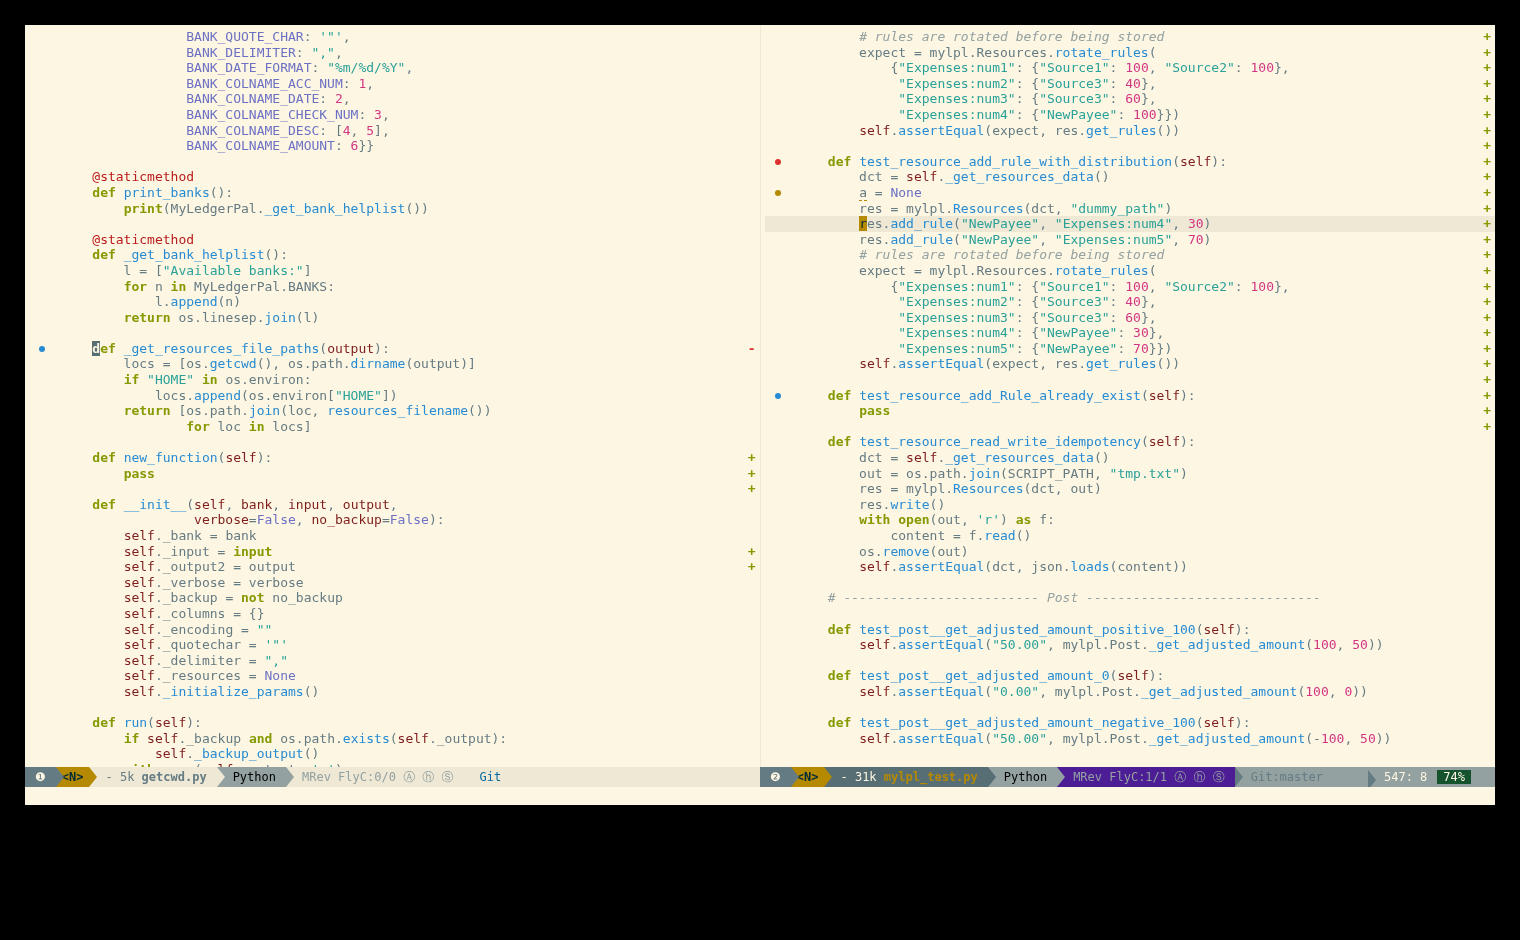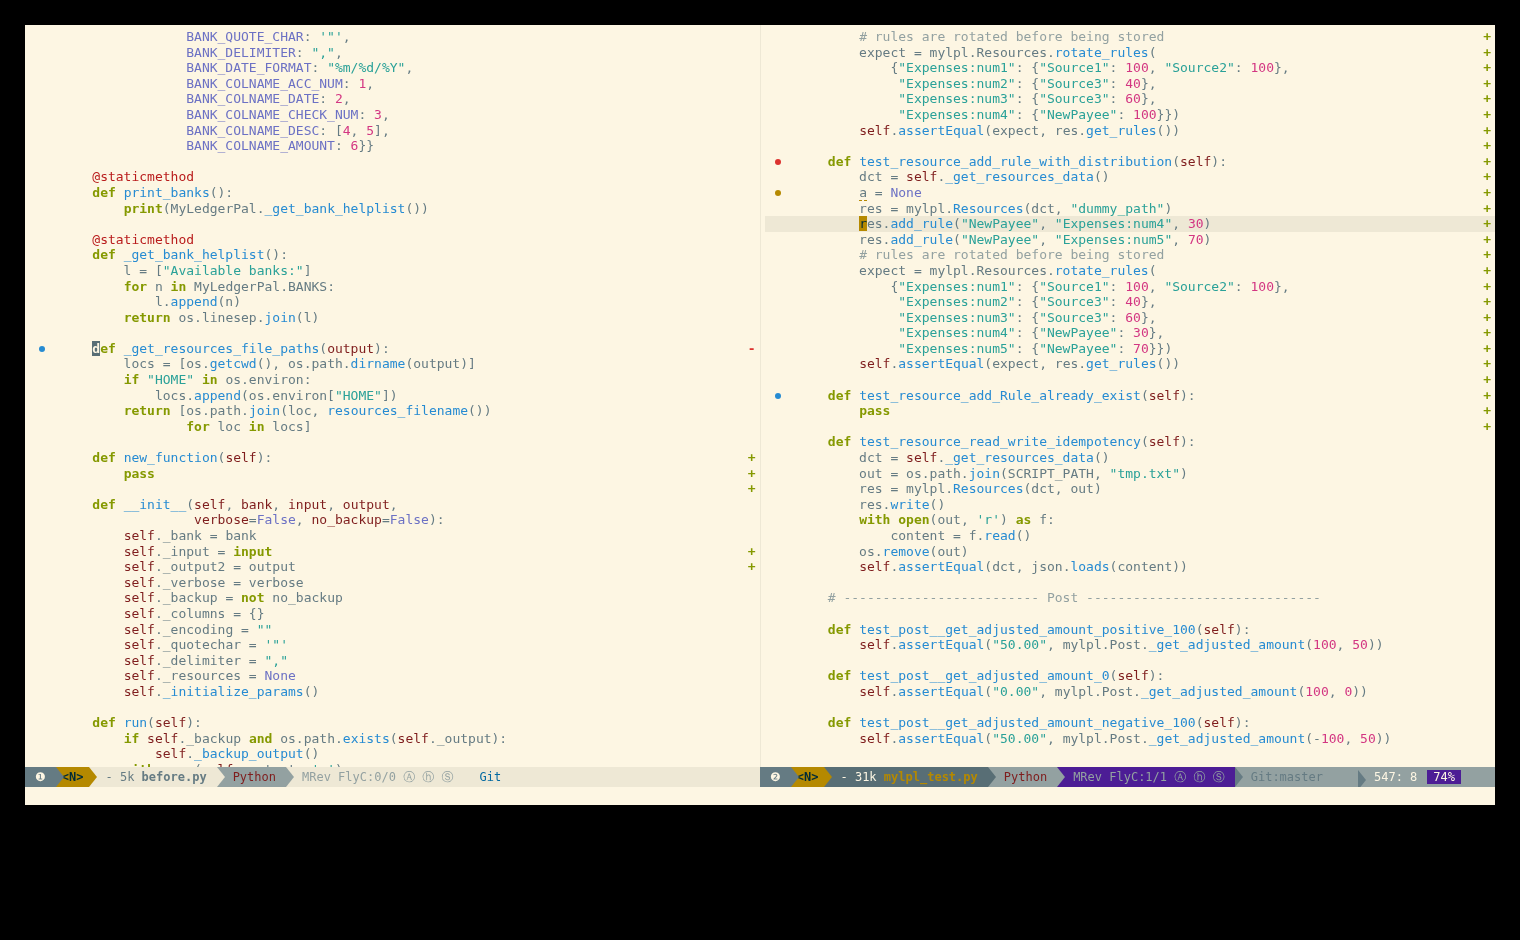--- a/index.html
+++ b/index.html
@@ -18,50 +18,50 @@
 .diffminus{position:absolute;right:4px;color:#dc322f;font-weight:bold}
 .code-content{margin-left:32px}
 .cursor{background:#586e75;color:#fdf6e3}
 .hl-line{background:#eee8d5}
 .kw{color:#859900;font-weight:600}
 .fn{color:#268bd2}
 .str{color:#2aa198}
 .num{color:#d33682}
 .const{color:#6c71c4}
 .self{color:#7f1d1d}
-.comment{color:#93a1a1;}
+.comment{color:#93a1a1;font-style:italic}
 .type{color:#b91c1c}
 .underline{}
 .warn-underline{border-bottom:1px dashed #b58900}
 .cursor-box{background:#b58900;color:#002b36}
 .modeline{height:20px;display:flex;font-size:12px}
 .ml{flex:1;background:#eee8d5;display:flex;align-items:center;overflow:hidden;color:#657b83}
 .ml.active{background:#93a1a1;color:#fdf6e3}
 .seg{padding:0 10px;height:100%;display:flex;align-items:center;position:relative;white-space:nowrap}
 .seg::after{content:'';position:absolute;right:-8px;top:0;width:0;height:0;border-top:10px solid transparent;border-bottom:10px solid transparent;z-index:1}
 .seg.s-info{background:#657b83;color:#fdf6e3}
 .seg.s-info::after{border-left:8px solid #657b83}
 .seg.s-normal{background:#b58900;color:#002b36;font-weight:bold;padding:0 6px}
 .seg.s-normal::after{border-left:8px solid #b58900}
 .seg.s-file{background:#eee8d5;color:#657b83;padding-left:16px}
 .seg.s-file::after{border-left:8px solid #eee8d5}
-.seg.s-major{background:#93a1a1;color:#7f1d1d;padding-left:16px}
+.seg.s-major{background:#93a1a1;color:#000000;padding-left:16px}
 .seg.s-major::after{border-left:8px solid #93a1a1}
 .seg.s-minor{background:#eee8d5;color:#93a1a1;padding-left:16px}
 .seg.s-git{color:#0369a1;padding-left:16px}
 .ml.active .seg.s-file{background:#586e75;color:#fdf6e3}
 .ml.active .seg.s-file::after{border-left:8px solid #586e75}
 .ml.active .seg.s-file .filename{color:#b58900}
 .ml.active .seg.s-minor{background:#4c1d95;color:#93a1a1}
 .ml.active .seg.s-minor::after{border-left:8px solid #657b83}
 .ml.active .seg.s-git{color:#657b83}
-.ml-right{margin-left:auto;display:flex;align-items:center;padding-right:20px}
+.ml-right{margin-left:auto;display:flex;align-items:center;padding-right:10px}
 .seg.s-pos{background:#93a1a1;color:#fdf6e3;padding-left:16px}
 .seg.s-pos::before{content:'';position:absolute;left:0;top:0;width:0;height:0;border-top:10px solid transparent;border-bottom:10px solid transparent;border-left:8px solid #657b83}
-.seg.s-pct{background:#4c1d95;color:#fdf6e3;padding:0 6px}
+.seg.s-pct{background:#14532d;color:#fdf6e3;padding:0 6px}
 .seg.s-last{background:#073642;width:14px;padding:0}
 .minibuf{height:18px;background:#fdf6e3}
 .ln{display:block;height:15.6px;position:relative}
 .filename{font-weight:bold}
 </style>
 </head>
 <body>
 
 <div class="frame">
   <div class="panes">
@@ -73,21 +73,21 @@
       <div class="gutter"></div>
       <div class="code" id="code-right"><span class="ln"><span class="code-content">        <span class="comment"># rules are rotated before being stored</span></span><span class="diffplus">+</span></span><span class="ln"><span class="code-content">        expect = mylpl.Resources.<span class="fn">rotate_rules</span>(</span><span class="diffplus">+</span></span><span class="ln"><span class="code-content">            {<span class="str">"Expenses:num1"</span>: {<span class="str">"Source1"</span>: <span class="num">100</span>, <span class="str">"Source2"</span>: <span class="num">100</span>},</span><span class="diffplus">+</span></span><span class="ln"><span class="code-content">             <span class="str">"Expenses:num2"</span>: {<span class="str">"Source3"</span>: <span class="num">40</span>},</span><span class="diffplus">+</span></span><span class="ln"><span class="code-content">             <span class="str">"Expenses:num3"</span>: {<span class="str">"Source3"</span>: <span class="num">60</span>},</span><span class="diffplus">+</span></span><span class="ln"><span class="code-content">             <span class="str">"Expenses:num4"</span>: {<span class="str">"NewPayee"</span>: <span class="num">100</span>}})</span><span class="diffplus">+</span></span><span class="ln"><span class="code-content">        <span class="self">self</span>.<span class="fn">assertEqual</span>(expect, res.<span class="fn">get_rules</span>())</span><span class="diffplus">+</span></span><span class="ln"><span class="code-content"></span><span class="diffplus">+</span></span><span class="ln"><span class="fringe red" style="top:5px"></span><span class="code-content">    <span class="kw">def</span> <span class="fn">test_resource_add_rule_with_distribution</span>(<span class="self">self</span>):</span><span class="diffplus">+</span></span><span class="ln"><span class="code-content">        dct = <span class="self">self</span>.<span class="fn">_get_resources_data</span>()</span><span class="diffplus">+</span></span><span class="ln"><span class="fringe orange" style="top:5px"></span><span class="code-content">        <span class="warn-underline">a</span> = <span class="const">None</span></span><span class="diffplus">+</span></span><span class="ln"><span class="code-content">        res = mylpl.<span class="fn">Resources</span>(dct, <span class="str">"dummy_path"</span>)</span><span class="diffplus">+</span></span><span class="ln hl-line"><span class="code-content">        <span class="cursor-box">r</span>es.<span class="fn">add_rule</span>(<span class="str">"NewPayee"</span>, <span class="str">"Expenses:num4"</span>, <span class="num">30</span>)</span><span class="diffplus">+</span></span><span class="ln"><span class="code-content">        res.<span class="fn">add_rule</span>(<span class="str">"NewPayee"</span>, <span class="str">"Expenses:num5"</span>, <span class="num">70</span>)</span><span class="diffplus">+</span></span><span class="ln"><span class="code-content">        <span class="comment"># rules are rotated before being stored</span></span><span class="diffplus">+</span></span><span class="ln"><span class="code-content">        expect = mylpl.Resources.<span class="fn">rotate_rules</span>(</span><span class="diffplus">+</span></span><span class="ln"><span class="code-content">            {<span class="str">"Expenses:num1"</span>: {<span class="str">"Source1"</span>: <span class="num">100</span>, <span class="str">"Source2"</span>: <span class="num">100</span>},</span><span class="diffplus">+</span></span><span class="ln"><span class="code-content">             <span class="str">"Expenses:num2"</span>: {<span class="str">"Source3"</span>: <span class="num">40</span>},</span><span class="diffplus">+</span></span><span class="ln"><span class="code-content">             <span class="str">"Expenses:num3"</span>: {<span class="str">"Source3"</span>: <span class="num">60</span>},</span><span class="diffplus">+</span></span><span class="ln"><span class="code-content">             <span class="str">"Expenses:num4"</span>: {<span class="str">"NewPayee"</span>: <span class="num">30</span>},</span><span class="diffplus">+</span></span><span class="ln"><span class="code-content">             <span class="str">"Expenses:num5"</span>: {<span class="str">"NewPayee"</span>: <span class="num">70</span>}})</span><span class="diffplus">+</span></span><span class="ln"><span class="code-content">        <span class="self">self</span>.<span class="fn">assertEqual</span>(expect, res.<span class="fn">get_rules</span>())</span><span class="diffplus">+</span></span><span class="ln"><span class="code-content"></span><span class="diffplus">+</span></span><span class="ln"><span class="fringe blue" style="top:5px"></span><span class="code-content">    <span class="kw">def</span> <span class="fn underline">test_resource_add_Rule_already_exist</span>(<span class="self">self</span>):</span><span class="diffplus">+</span></span><span class="ln"><span class="code-content">        <span class="kw">pass</span></span><span class="diffplus">+</span></span><span class="ln"><span class="code-content"></span><span class="diffplus">+</span></span><span class="ln"><span class="code-content">    <span class="kw">def</span> <span class="fn">test_resource_read_write_idempotency</span>(<span class="self">self</span>):</span></span><span class="ln"><span class="code-content">        dct = <span class="self">self</span>.<span class="fn">_get_resources_data</span>()</span></span><span class="ln"><span class="code-content">        out = os.path.<span class="fn">join</span>(SCRIPT_PATH, <span class="str">"tmp.txt"</span>)</span></span><span class="ln"><span class="code-content">        res = mylpl.<span class="fn">Resources</span>(dct, out)</span></span><span class="ln"><span class="code-content">        res.<span class="fn">write</span>()</span></span><span class="ln"><span class="code-content">        <span class="kw">with</span> <span class="kw">open</span>(out, <span class="str">'r'</span>) <span class="kw">as</span> f:</span></span><span class="ln"><span class="code-content">            content = f.<span class="fn">read</span>()</span></span><span class="ln"><span class="code-content">        os.<span class="fn">remove</span>(out)</span></span><span class="ln"><span class="code-content">        <span class="self">self</span>.<span class="fn">assertEqual</span>(dct, json.<span class="fn">loads</span>(content))</span></span><span class="ln"><span class="code-content"></span></span><span class="ln"><span class="code-content">    <span class="comment"># ------------------------- Post ------------------------------</span></span></span><span class="ln"><span class="code-content"></span></span><span class="ln"><span class="code-content">    <span class="kw">def</span> <span class="fn">test_post__get_adjusted_amount_positive_100</span>(<span class="self">self</span>):</span></span><span class="ln"><span class="code-content">        <span class="self">self</span>.<span class="fn">assertEqual</span>(<span class="str">"50.00"</span>, mylpl.Post.<span class="fn">_get_adjusted_amount</span>(<span class="num">100</span>, <span class="num">50</span>))</span></span><span class="ln"><span class="code-content"></span></span><span class="ln"><span class="code-content">    <span class="kw">def</span> <span class="fn">test_post__get_adjusted_amount_0</span>(<span class="self">self</span>):</span></span><span class="ln"><span class="code-content">        <span class="self">self</span>.<span class="fn">assertEqual</span>(<span class="str">"0.00"</span>, mylpl.Post.<span class="fn">_get_adjusted_amount</span>(<span class="num">100</span>, <span class="num">0</span>))</span></span><span class="ln"><span class="code-content"></span></span><span class="ln"><span class="code-content">    <span class="kw">def</span> <span class="fn">test_post__get_adjusted_amount_negative_100</span>(<span class="self">self</span>):</span></span><span class="ln"><span class="code-content">        <span class="self">self</span>.<span class="fn">assertEqual</span>(<span class="str">"50.00"</span>, mylpl.Post.<span class="fn">_get_adjusted_amount</span>(-<span class="num">100</span>, <span class="num">50</span>))</span></span><span class="ln"><span class="code-content"></span></span><span class="ln"><span class="code-content"></span></span></div>
     </div>
   </div>
 
   <div class="modeline">
     <div class="ml">
       <div class="seg s-info">❶</div>
       <div class="seg s-normal">&lt;N&gt;</div>
       <div class="seg s-file">
-        <span>-</span>&nbsp;<span>5k</span>&nbsp;<span class="filename">before.py</span>
+        <span>-</span>&nbsp;<span>5k</span>&nbsp;<span class="filename">getcwd.py</span>
       </div>
       <div class="seg s-major">Python</div>
       <div class="seg s-minor">MRev FlyC:0/0 Ⓐ ⓗ Ⓢ</div>
       <div class="seg s-git">Git</div>
     </div>
     <div class="ml active">
       <div class="seg s-info">❷</div>
       <div class="seg s-normal">&lt;N&gt;</div>
       <div class="seg s-file">
         <span>-</span>&nbsp;<span>31k</span>&nbsp;<span class="filename">mylpl_test.py</span>

